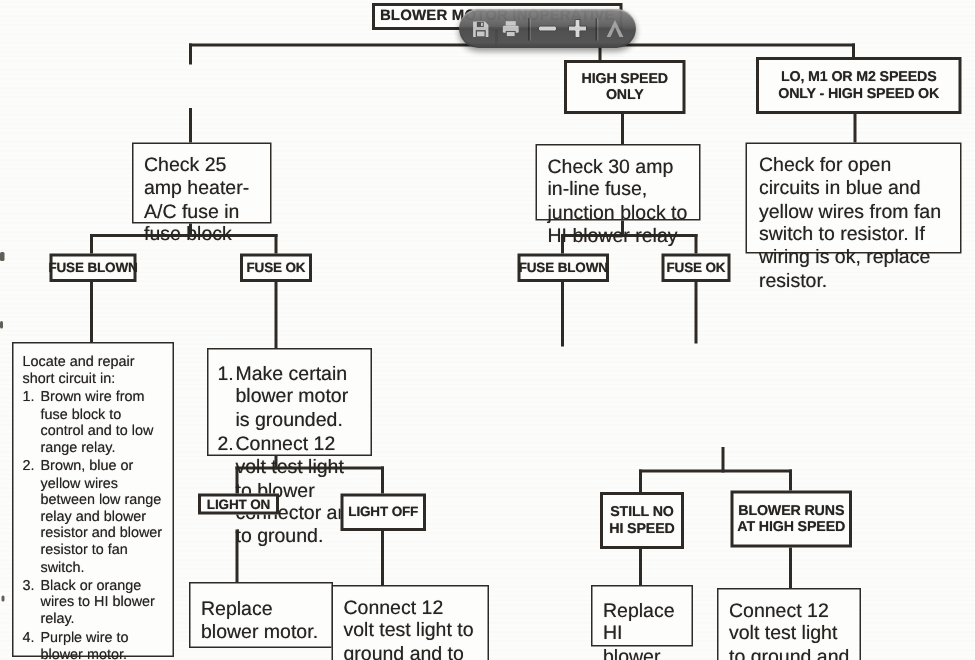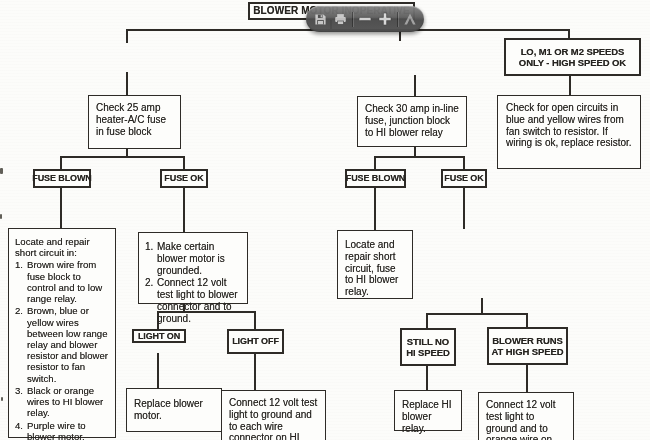--- a/index.html
+++ b/index.html
@@ -21,21 +21,21 @@
     box-sizing:border-box;
     text-shadow:0 0 .5px rgba(45,42,38,.65);
     line-height:1.16;
   }
   .decide{
     border-width:2px;display:flex;align-items:center;justify-content:center;
     text-align:center;font-weight:bold;font-size:9px;letter-spacing:-.1px;
     padding:1px 2px;
   }
   .hdr{font-size:9.5px;}
-  .action{font-size:10px;padding:6px 6px 4px 7px;line-height:1.18;}
+  .action{font-size:13px;padding:6px 6px 4px 7px;line-height:1.18;}
   .title-node{
     border-width:2px;display:flex;align-items:center;justify-content:center;
     font-weight:bold;font-size:10px;letter-spacing:.1px;white-space:nowrap;
   }
   .nowrap{white-space:nowrap;text-align:right;}
   
   .li{display:flex;margin-top:1px;}
   .li .num{flex:none;width:12px;}
   .li .txt{flex:1;}
   .intro{margin-bottom:1px;}
@@ -134,24 +134,24 @@
       <span class="num">2.</span>
       <span class="txt">Connect 12 volt test light to blower connector and to ground.</span>
     </div>
   </div>
 
   <div class="node decide nowrap" style="left:132px;top:329px;width:54px;height:14px">LIGHT ON</div>
   <div class="node decide nowrap" style="left:227px;top:329px;width:57px;height:25px">LIGHT OFF</div>
   <div class="node action" style="left:126px;top:388px;width:96px;height:44px;padding-top:9px">Replace blower motor.</div>
   <div class="node action" style="left:221px;top:390px;width:105px;height:62px">Connect 12 volt test light to ground and to each wire connector on HI</div>
 
+  <div class="node decide hdr" style="left:376px;top:40px;width:81px;height:36px">HIGH SPEED ONLY</div>
   <div class="node action" style="left:357px;top:96px;width:110px;height:51px;padding:6px 5px 4px 7px">Check 30 amp in-line fuse, junction block to HI blower relay</div>
   <div class="node decide nowrap" style="left:345px;top:169px;width:61px;height:19px">FUSE BLOWN</div>
   <div class="node decide nowrap" style="left:441px;top:169px;width:46px;height:19px">FUSE OK</div>
-  <div class="node action" style="left:337px;top:230px;width:76px;height:69px;padding-top:8px">Locate and repair short circuit, fuse to HI blower relay.</div>
   <div class="node decide hdr" style="left:400px;top:328px;width:56px;height:38px">STILL NO HI SPEED</div>
   <div class="node decide hdr" style="left:487px;top:327px;width:81px;height:38px">BLOWER RUNS AT HIGH SPEED</div>
   <div class="node action" style="left:394px;top:390px;width:68px;height:41px;padding-top:8px">Replace HI blower relay.</div>
   <div class="node action" style="left:478px;top:392px;width:96px;height:58px">Connect 12 volt test light to ground and to orange wire on relay then to</div>
 
   <div class="node decide hdr" style="left:504px;top:38px;width:137px;height:38px">LO, M1 OR M2 SPEEDS ONLY - HIGH SPEED OK</div>
   <div class="node action" style="left:497px;top:95px;width:144px;height:74px;padding:6px 6px 4px 8px">Check for open circuits in blue and yellow wires from fan switch to resistor. If wiring is ok, replace resistor.</div>
 
   <div class="speck" style="left:0;top:168px;width:3px;height:6px"></div>
   <div class="speck" style="left:0;top:214px;width:2px;height:5px"></div>

